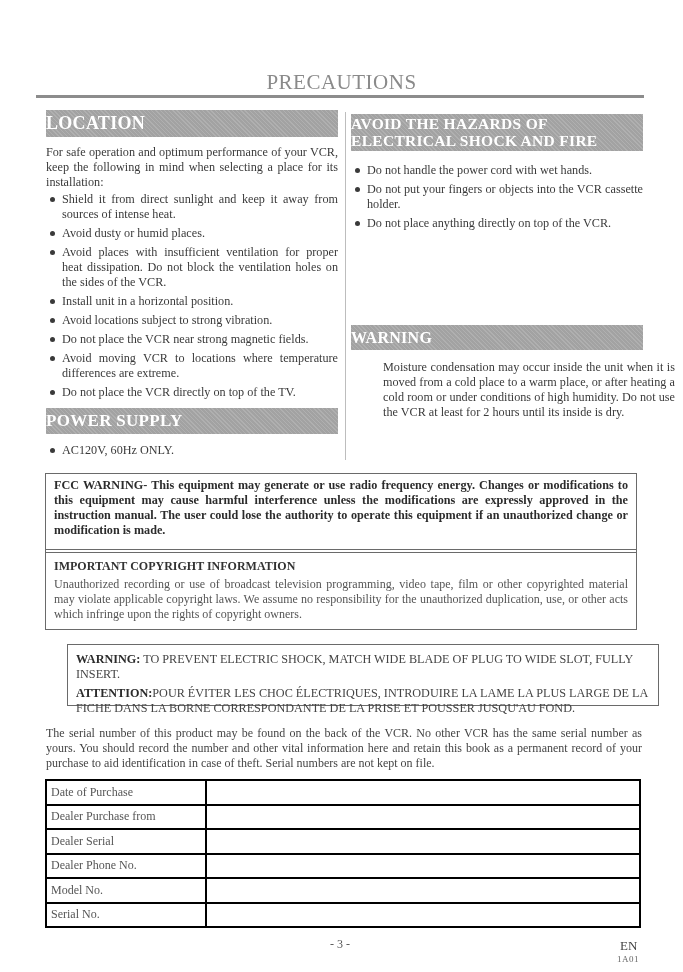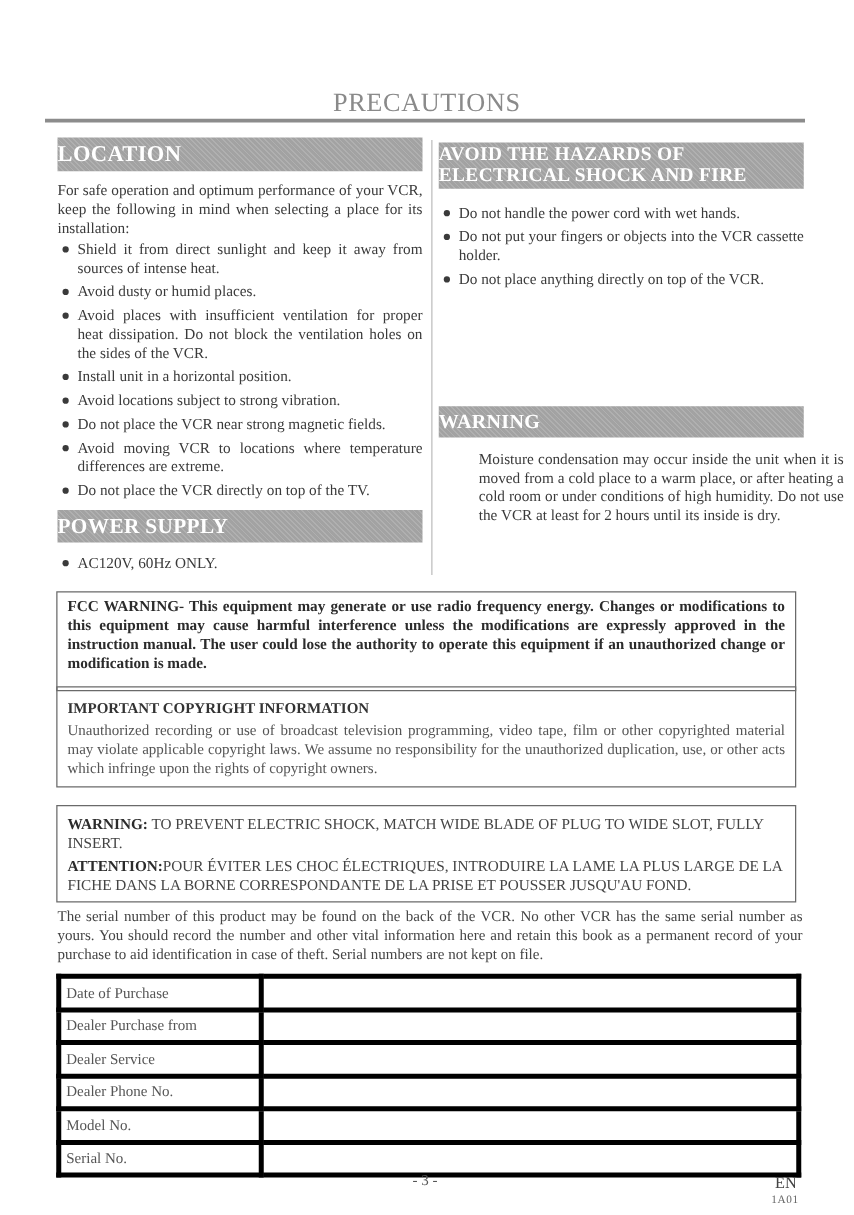--- a/index.html
+++ b/index.html
@@ -31,29 +31,29 @@
   ul.bullets li { position: relative; padding-left: 16px; margin-bottom: 4px; text-align: justify; }
   ul.bullets li .dot {
     position: absolute; left: 4px; top: 5px; width: 5px; height: 5px; border-radius: 50%; background: #3a3a3a;
   }
   .box {
     position: absolute; left: 45px; width: 592px; border: 1.5px solid #6a6a6a; box-sizing: border-box;
   }
   .fcc { top: 473px; height: 80px; padding: 4px 8px; font-size: 12.2px; line-height: 15px; font-weight: bold; color: #2c2c2c; text-align: justify; }
   .copy { top: 549px; height: 81px; padding: 9px 8px; font-size: 12px; line-height: 15px; color: #555; text-align: justify;}
   .copy .head { font-weight: bold; color: #333; margin-bottom: 3px; }
-  .plug { top: 644px; height: 78px; padding: 7px 8px; font-size: 12.2px; line-height: 15px; color: #444; }
+  .plug { top: 644px; height: 62px; padding: 7px 8px; font-size: 12.2px; line-height: 15px; color: #444; margin-left: 22px; }
   .plug b { color: #2c2c2c; }
   .plug .fr { margin-top: 4px; }
   .serial-para { position: absolute; left: 46px; top: 726px; width: 596px; font-size: 12px; line-height: 15px; text-align: justify; color: #444; }
   table.rec {
     position: absolute; left: 45px; top: 779px; width: 596px; border-collapse: collapse;
     font-size: 12px; color: #555;
   }
-  table.rec td { border: 4px solid #000000; height: 22.5px; padding: 0 4px; }
+  table.rec td { border: 2px solid #000000; height: 22.5px; padding: 0 4px; }
   table.rec td.lbl { width: 150px; }
   .pagenum { position: absolute; left: 330px; top: 937px; font-size: 12px; color: #555; }
   .lang { position: absolute; left: 620px; top: 938px; font-size: 13px; color: #444; }
   .code { position: absolute; left: 617px; top: 954px; font-size: 9px; color: #666; letter-spacing: 0.5px; }
 </style>
 </head>
 <body>
 
 <div class="title">PRECAUTIONS</div>
 <div class="title-rule"></div>
@@ -116,21 +116,21 @@
   <tbody>
       <tr>
         <td class="lbl">Date of Purchase</td>
         <td></td>
       </tr>
   <tr>
         <td class="lbl">Dealer Purchase from</td>
         <td></td>
       </tr>
   <tr>
-        <td class="lbl">Dealer Service</td>
+        <td class="lbl">Dealer Serial</td>
         <td></td>
       </tr>
   <tr>
         <td class="lbl">Dealer Phone No.</td>
         <td></td>
       </tr>
   <tr>
         <td class="lbl">Model No.</td>
         <td></td>
       </tr>

